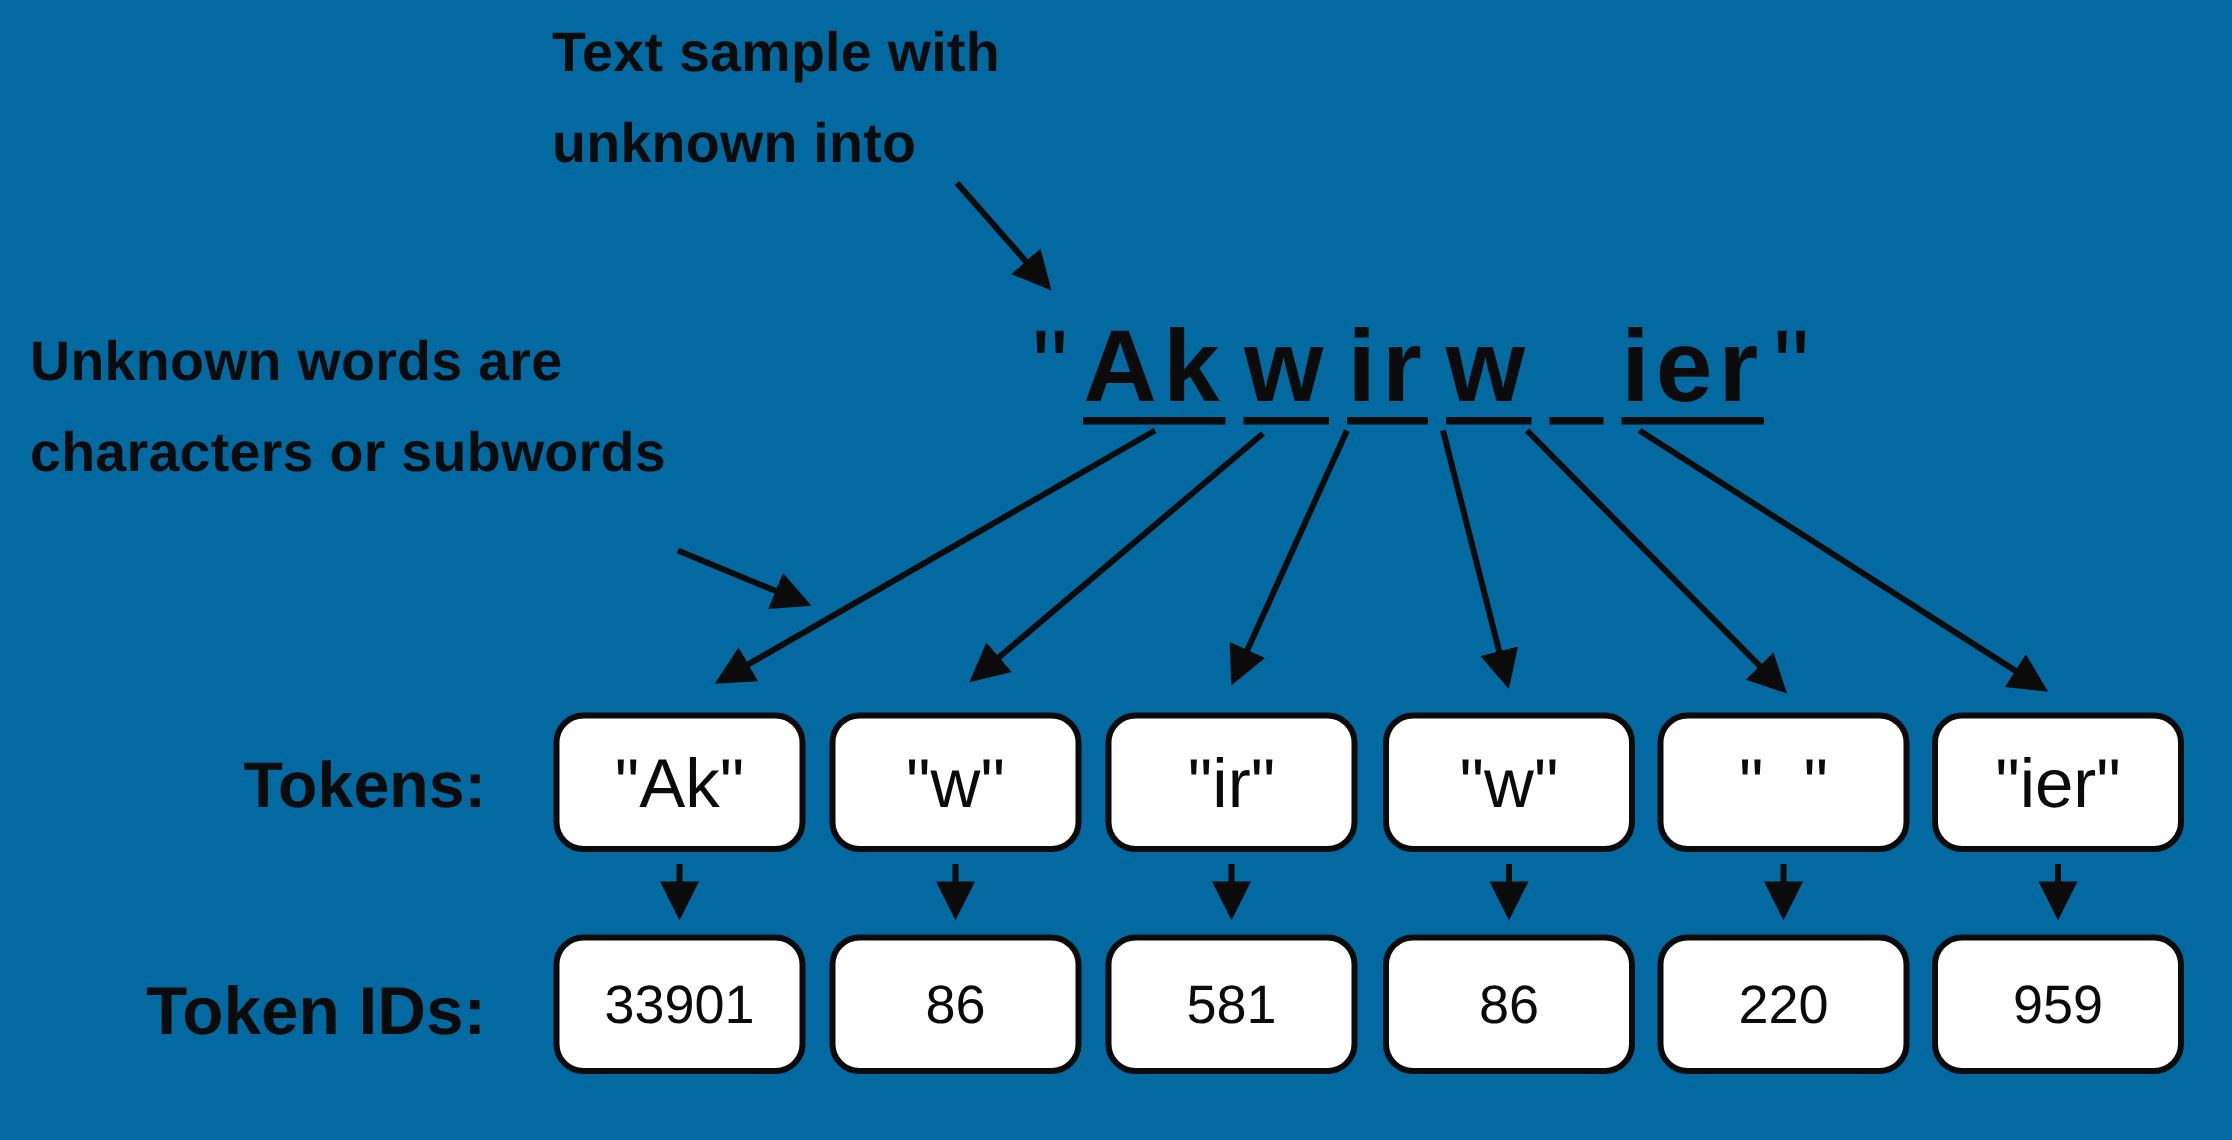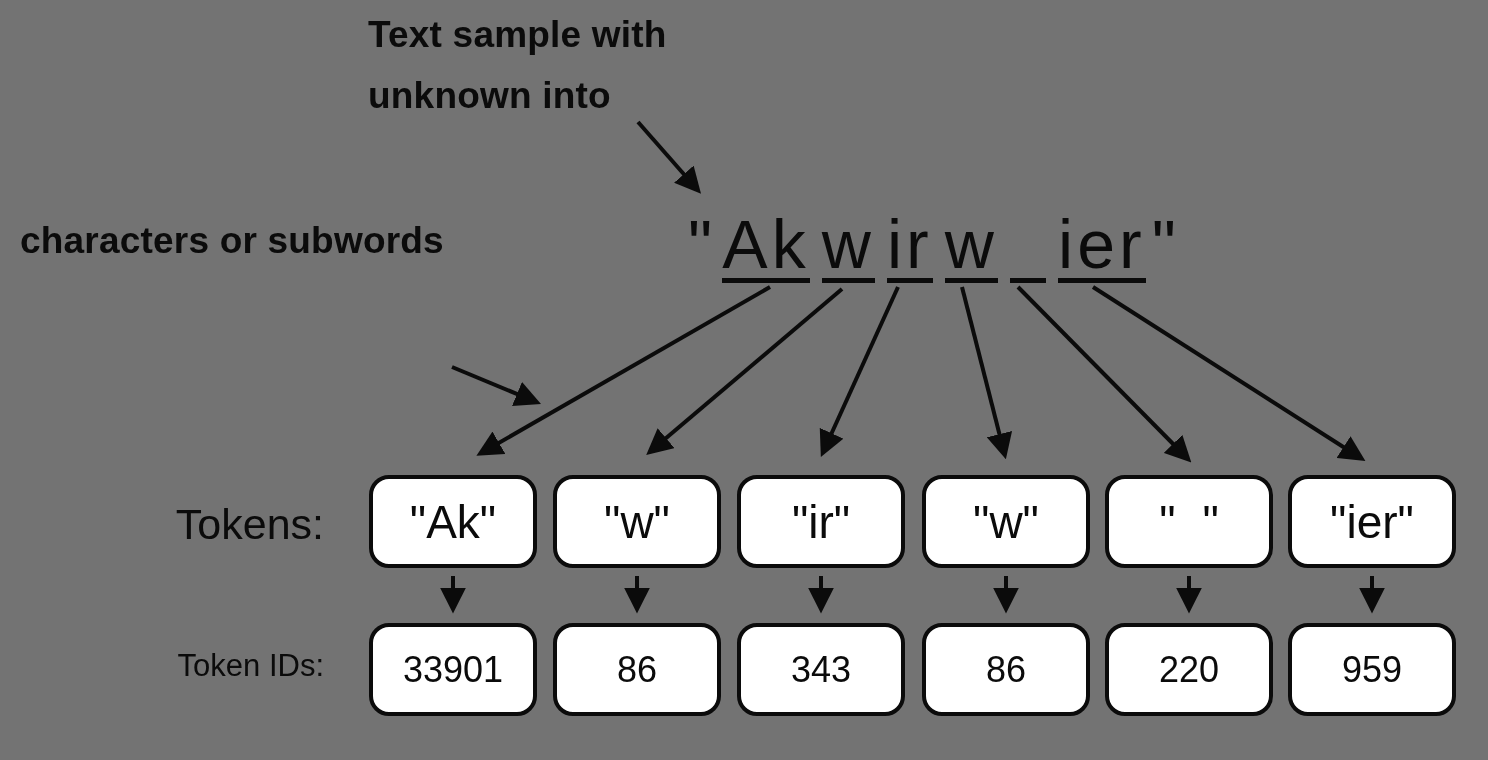--- a/index.html
+++ b/index.html
@@ -1,20 +1,20 @@
 <!DOCTYPE html>
 <html><head>
 <meta charset="utf-8">
 <style>
   html, body { margin: 0; padding: 0; background: #ffffff; }
   .canvas {
     position: relative;
     width: 1488px;
     height: 760px;
-    background: #737373;
+    background: #0369a1;
     overflow: hidden;
     font-family: "Liberation Sans", sans-serif;
     color: #0b0b0b;
   }
 
   
   .annotation {
     position: absolute;
     font-weight: 700;
     font-size: 37px;
@@ -37,36 +37,37 @@
     white-space: nowrap;
     color: #0b0b0b;
   }
   .sample .seg {
     display: inline-block;
     line-height: 1;
     border-bottom: 5px solid #0b0b0b;
     margin: 0 6px;
     white-space: pre;
     text-align: center;
+    font-weight: bold;
   }
   .sample .seg-space { min-width: 36px; }
   .sample .q { display: inline-block; line-height: 1; }
 
   
   .rowlabel {
     position: absolute;
     left: 60px;
     width: 264px;
     text-align: right;
-    font-weight: 400;
+    font-weight: 700;
     color: #0b0b0b;
     white-space: nowrap;
   }
   .rowlabel-tokens { top: 500px; font-size: 43px; }
-  .rowlabel-ids    { top: 648px; font-size: 31px; }
+  .rowlabel-ids    { top: 648px; font-size: 45px; }
 
   .box {
     position: absolute;
     width: 168px;
     height: 93px;
     border: 4px solid #0b0b0b;
     border-radius: 20px;
     background: #ffffff;
     display: flex;
     align-items: center;
@@ -128,20 +129,21 @@
       <line x1="1372" y1="576" x2="1372" y2="606" marker-end="url(#ah)"></line>
     </g>
   </svg>
 
   <div class="annotation annotation-top">
     <div>Text sample with</div>
     <div>unknown into</div>
   </div>
 
   <div class="annotation annotation-left">
+    <div>Unknown words are</div>
     <div>characters or subwords</div>
   </div>
 
   <div class="sample">
     <span class="q">"</span><span class="seg">Ak</span><span class="seg">w</span><span class="seg">ir</span><span class="seg">w</span><span class="seg seg-space"> </span><span class="seg">ier</span><span class="q">"</span>
   </div>
 
   <div class="rowlabel rowlabel-tokens">Tokens:</div>
   <div class="tok-row">
     <div class="box c1">
@@ -166,21 +168,21 @@
 
   <div class="rowlabel rowlabel-ids">Token IDs:</div>
   <div class="id-row">
     <div class="box c1">
         <span class="label">33901</span>
       </div>
     <div class="box c2">
         <span class="label">86</span>
       </div>
     <div class="box c3">
-        <span class="label">343</span>
+        <span class="label">581</span>
       </div>
     <div class="box c4">
         <span class="label">86</span>
       </div>
     <div class="box c5">
         <span class="label">220</span>
       </div>
     <div class="box c6">
         <span class="label">959</span>
       </div>

